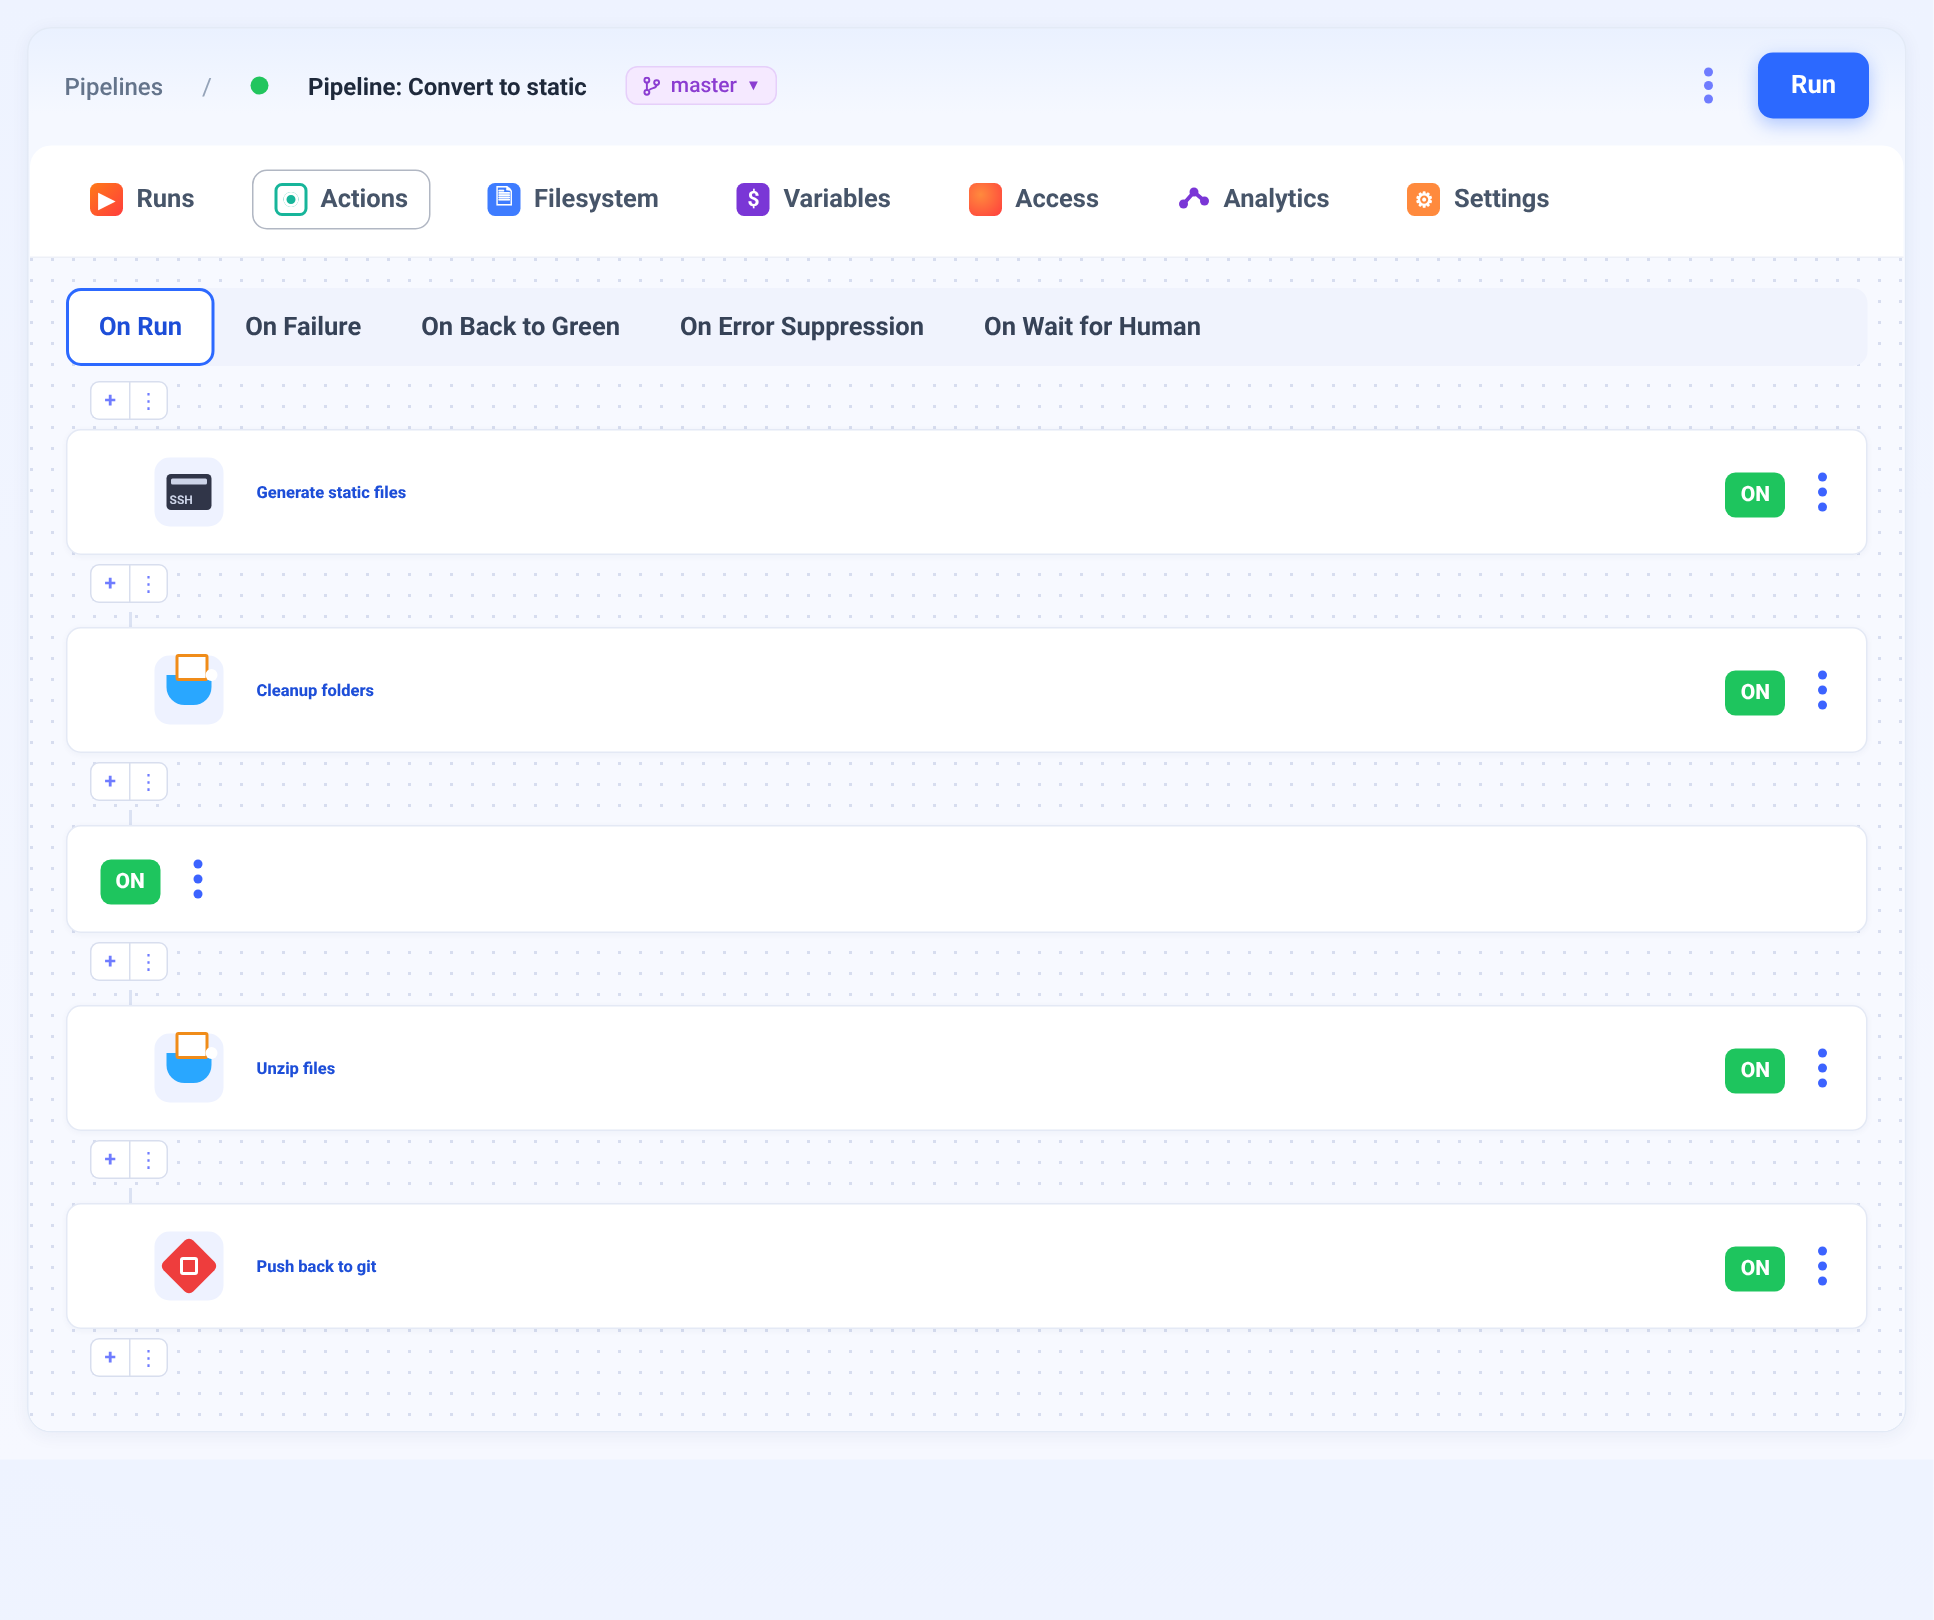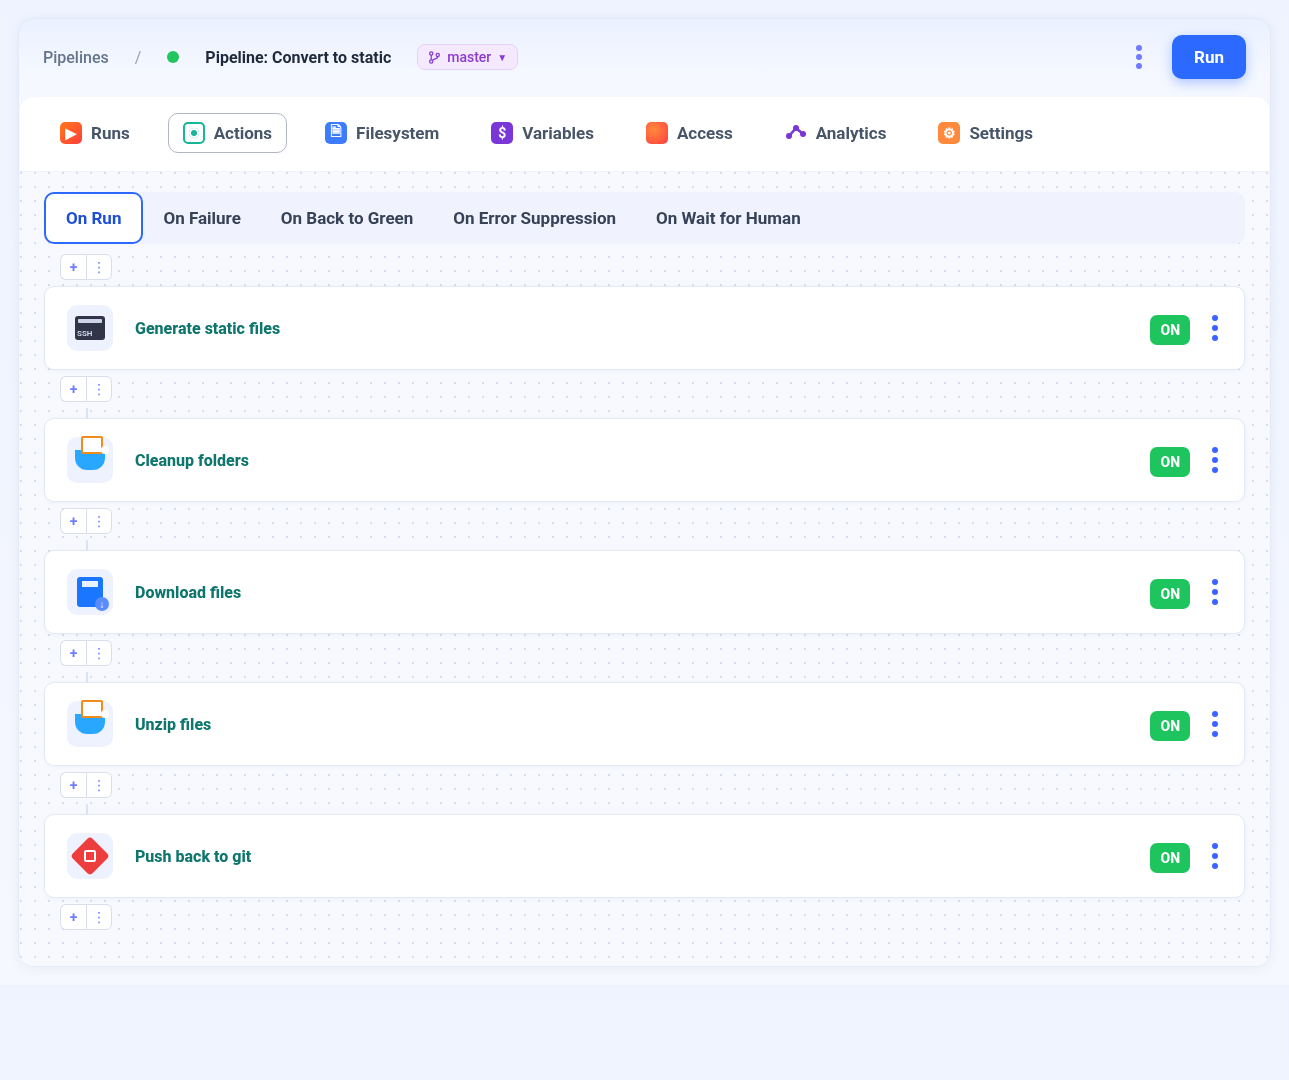--- a/index.html
+++ b/index.html
@@ -116,38 +116,39 @@
   background:#fff; border:1px solid #e4e9f5; border-radius:10px;
   display:flex; align-items:center; justify-content:space-between;
   padding: 18px 22px;
   box-shadow: 0 1px 4px rgba(30,50,100,0.04);
 }
 .step-left { display:flex; align-items:center; gap:22px; }
 .step-ico {
   width:46px; height:46px; border-radius:10px;
   background:#eef2ff; display:flex; align-items:center; justify-content:center;
   font-size:14px;
+  margin-left:36px;
 }
 .ssh-box { background:#303548; width:30px; height:24px; border-radius:3px;
   color:#cdd4e8; font-size:8px; font-weight:700; display:flex; align-items:flex-end; justify-content:flex-start; padding:2px;
   position:relative; }
 .ssh-box::before{content:""; position:absolute; top:3px; left:3px; right:3px; height:4px;
   background:#cdd4e8; border-radius:1px;}
 .docker-tub { width:30px; height:20px; background:#29a7ff; border-radius:0 0 12px 12px; position:relative; }
 .docker-tub::before{content:""; position:absolute; width:18px; height:14px; left:6px; top:-14px;
   border:2px solid #f08c19; background:#fff; border-radius:2px;}
 .docker-tub::after{content:""; position:absolute; width:8px; height:8px; border-radius:50%;
   right:-4px; top:-4px; background:#fff;}
 .dl-ico { width:26px; height:30px; background:#1a76ff; border-radius:3px; position:relative;}
 .dl-ico::before{content:""; position:absolute; top:4px; left:5px; right:5px; height:6px; background:#fff; opacity:.9;}
 .dl-ico::after{content:"↓"; position:absolute; right:-6px; bottom:-4px; width:14px; height:14px; border-radius:50%;
   background:#5b8cff; color:#fff; font-size:10px; display:flex; align-items:center; justify-content:center;}
 .git-diamond { width:28px; height:28px; transform:rotate(45deg); background:#ee3d3d; border-radius:4px; position:relative;}
 .git-diamond::after{content:""; position:absolute; inset:8px; border:2px solid #fff; border-radius:2px; transform:rotate(-45deg);}
-.step-title { font-size:16px; font-weight:800; color:#0f766e; }
+.step-title { font-size:11px; font-weight:800; color:#1d4ed8; }
 .step-right { display:flex; align-items:flex-end; gap:18px; }
 .badge-on {
   background:#1ec55e; color:#fff; font-weight:800;
   padding:7px 10px; border-radius:7px; font-size:14px;
 }
 .vdots { display:flex; flex-direction:column; gap:4px; cursor:pointer; padding:4px;}
 .vdots span{ width:6px; height:6px; border-radius:50%; background:#3c63ff; display:block;}
 .dot-bg {
   background-image: radial-gradient(circle at 1px 1px, #d7ddef 1px, rgba(0,0,0,0) 1px);
   background-size: 14px 14px;
@@ -284,26 +285,20 @@
           </div>
         </div>
 
         <div class="insert-row">
           <div class="mini-btn plus">+</div>
           <div class="mini-btn more">⋮</div>
         </div>
         <div class="connector"></div>
 
         <div class="step">
-          <div class="step-left">
-            <div class="step-ico">
-                <div class="dl-ico"></div>
-              </div>
-            <div class="step-title">Download files</div>
-          </div>
           <div class="step-right">
             <div class="badge-on">ON</div>
             <div class="vdots">
                 <span></span>
                 <span></span>
                 <span></span>
               </div>
           </div>
         </div>
 

